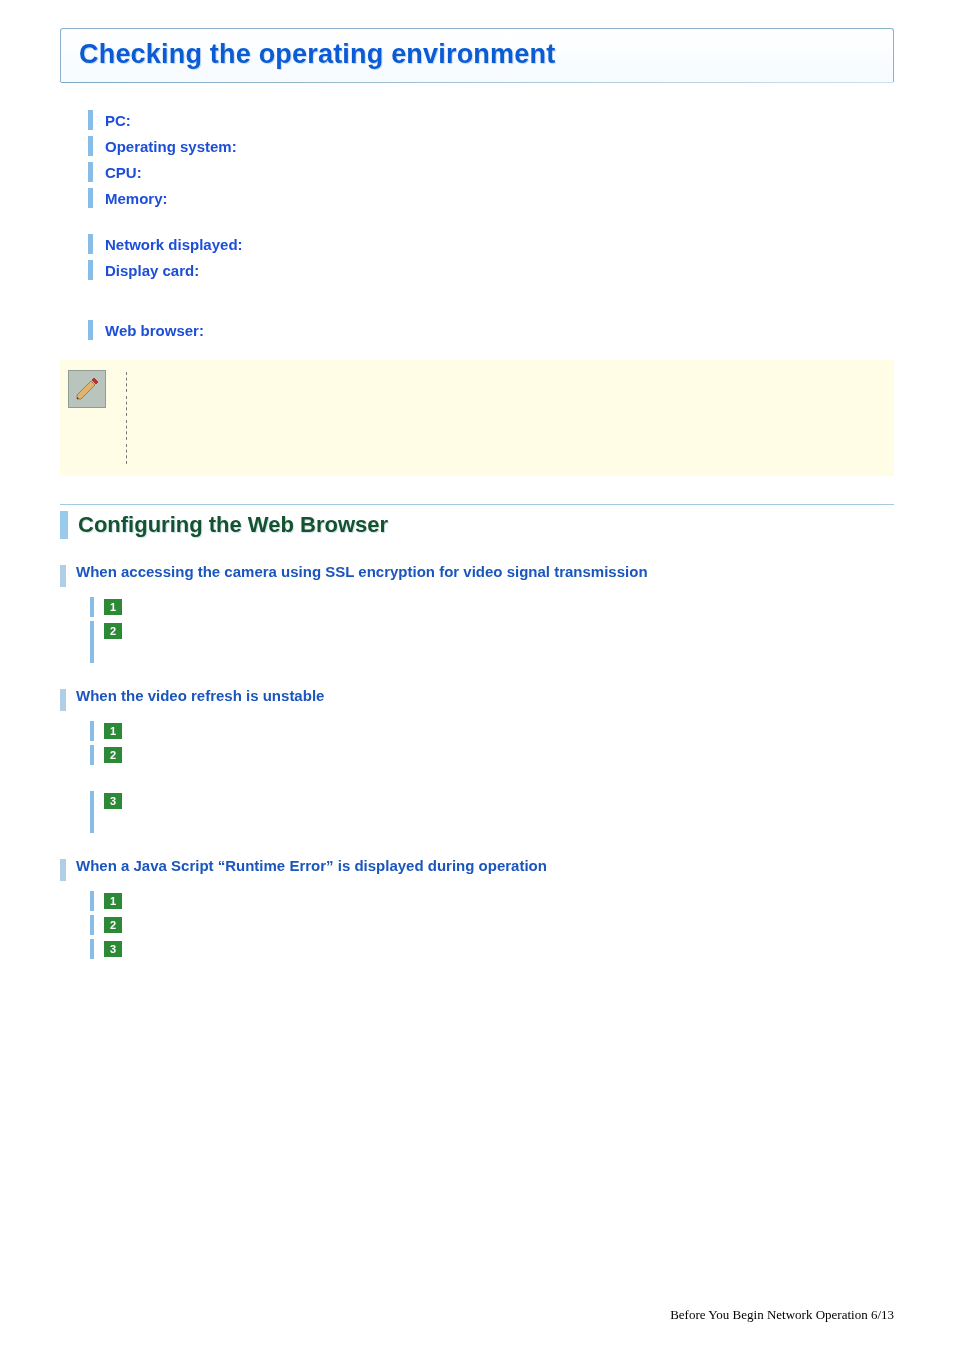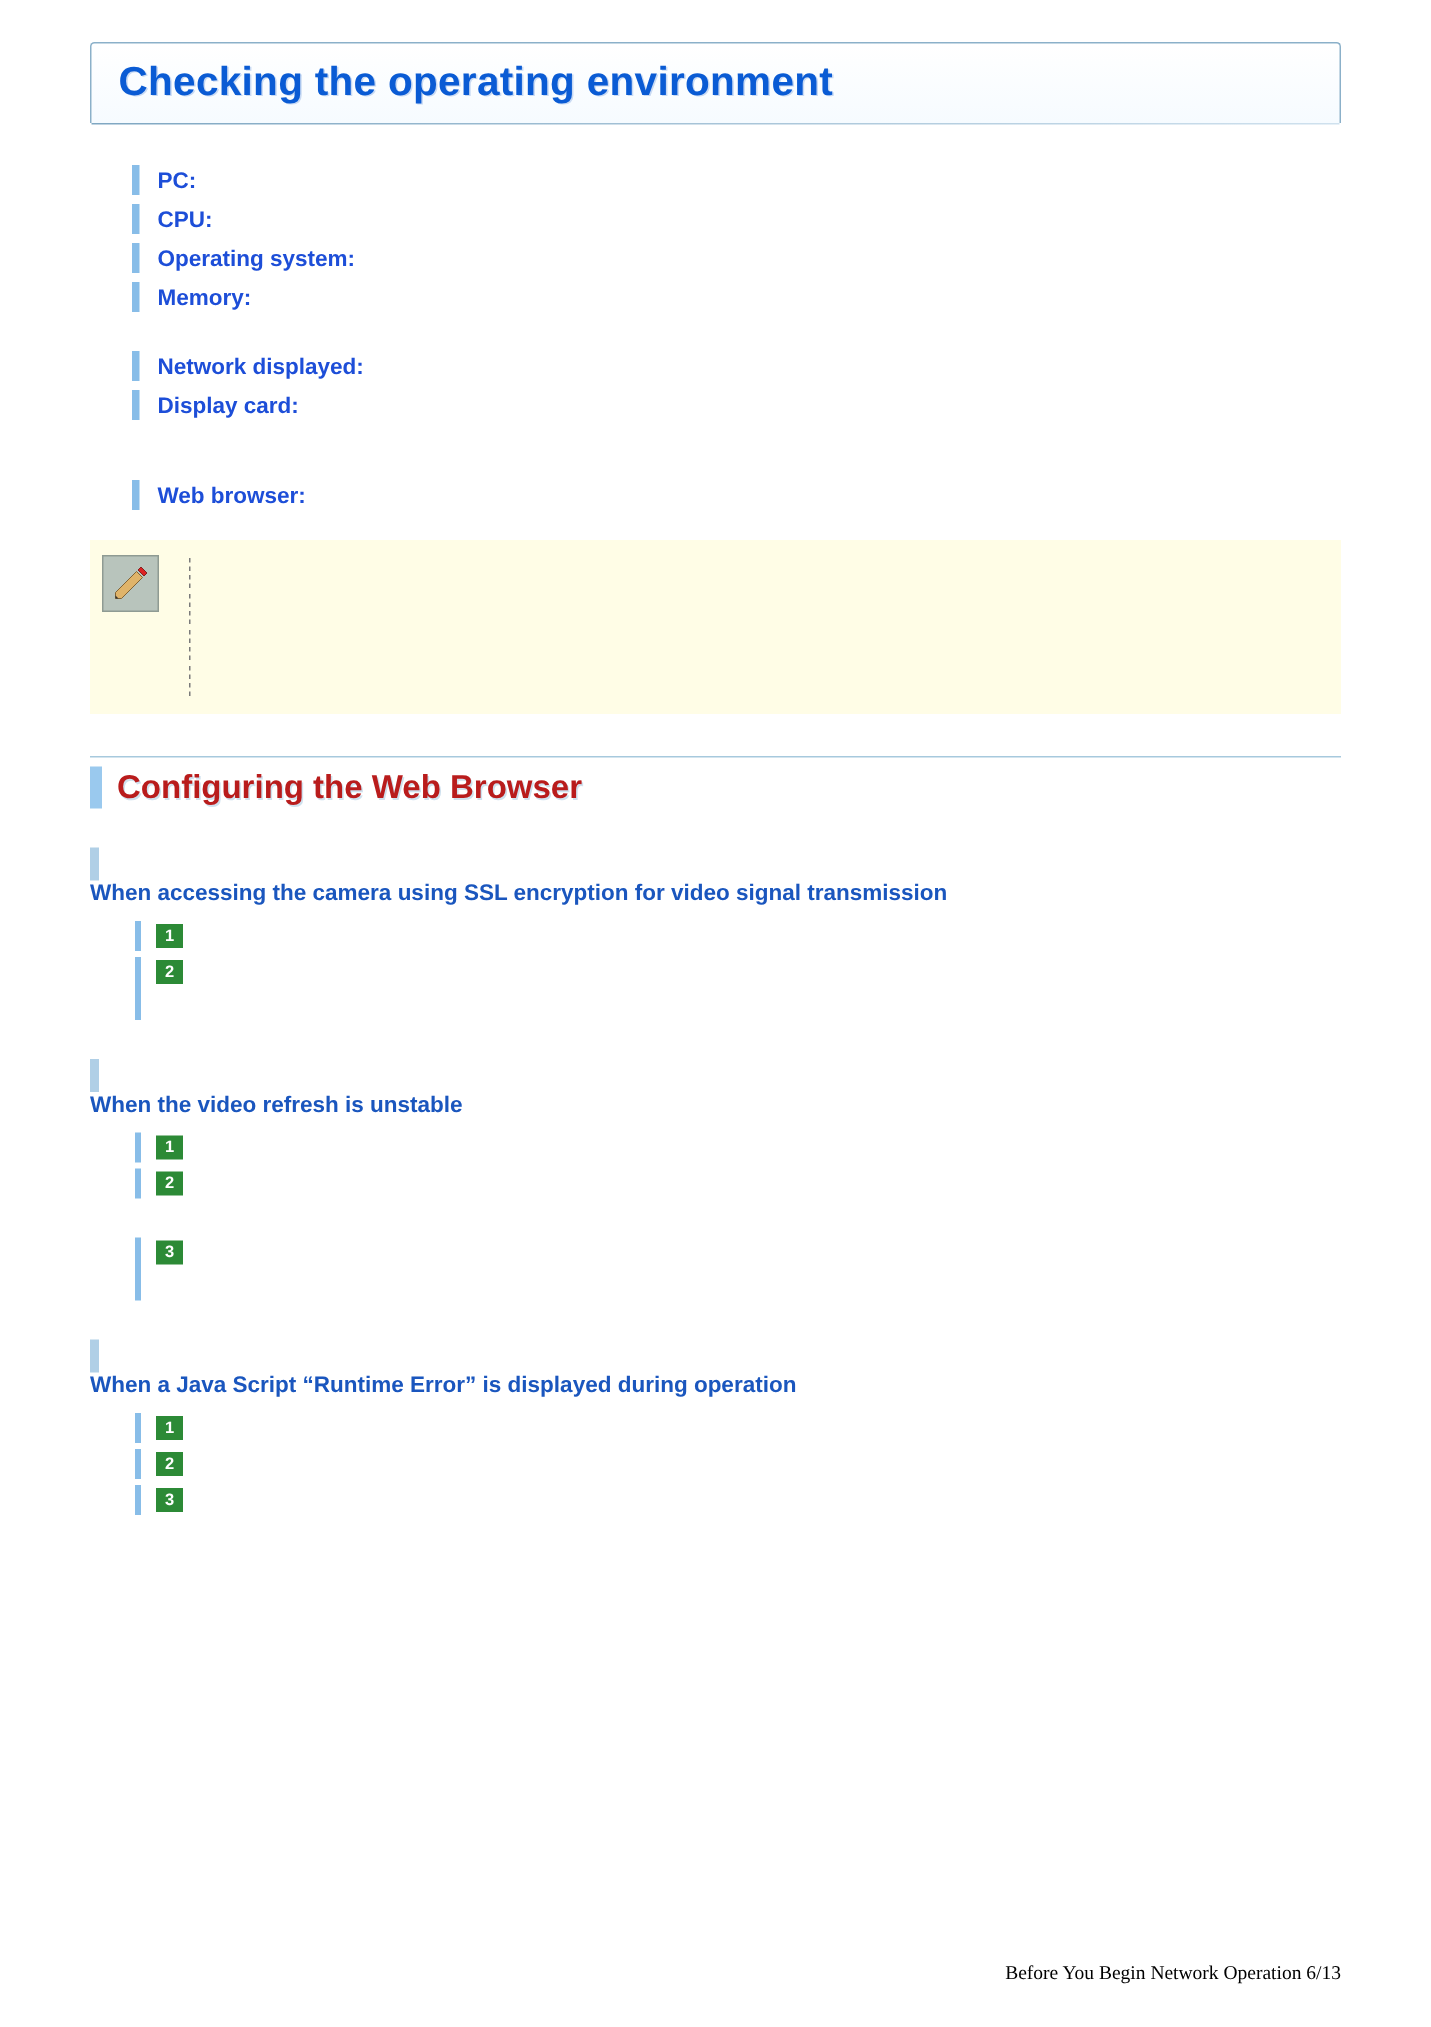--- a/index.html
+++ b/index.html
@@ -100,31 +100,30 @@
   .section-bar {
     width: 8px;
     height: 28px;
     background: #9ac9ee;
     margin-right: 10px;
     flex: 0 0 auto;
   }
   .section-title {
     font-size: 22px;
     font-weight: 900;
-    color: #b91c1c;
+    color: #14532d;
     text-shadow: 1px 1px 0 #cfe1ee;
     font-family: Verdana, Arial, sans-serif;
   }
   .sub-block {
     margin-top: 24px;
   }
   .sub-h-row {
     display: flex;
     align-items: flex-start;
-    flex-direction: column;
   }
   .sub-bar {
     width: 6px;
     height: 22px;
     background: #b0cfe6;
     margin-right: 10px;
     flex: 0 0 auto;
     margin-top: 2px;
   }
   .sub-title {
@@ -180,25 +179,25 @@
   </div>
 
   <div class="req-block">
 
     <div class="req-item">
       <span class="vbar"></span>
       <span class="req-label">PC:</span>
     </div>
     <div class="req-item">
       <span class="vbar"></span>
+      <span class="req-label">Operating system:</span>
+    </div>
+    <div class="req-item">
+      <span class="vbar"></span>
       <span class="req-label">CPU:</span>
-    </div>
-    <div class="req-item">
-      <span class="vbar"></span>
-      <span class="req-label">Operating system:</span>
     </div>
     <div class="req-item">
       <span class="vbar"></span>
       <span class="req-label">Memory:</span>
     </div>
 
     <div class="req-gap"></div>
 
     <div class="req-item">
       <span class="vbar"></span>

